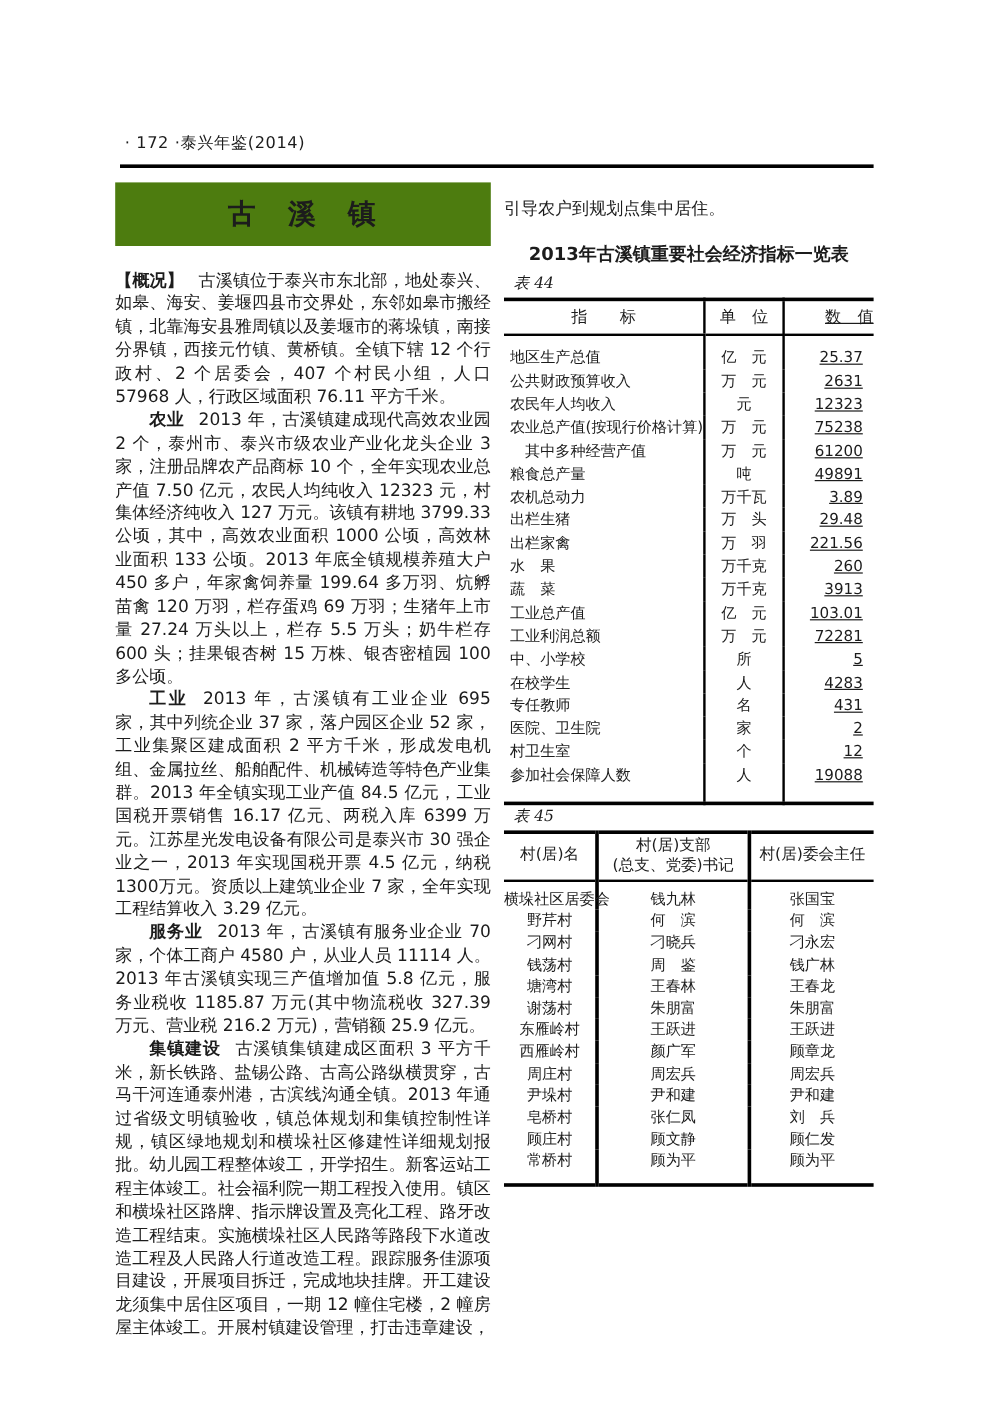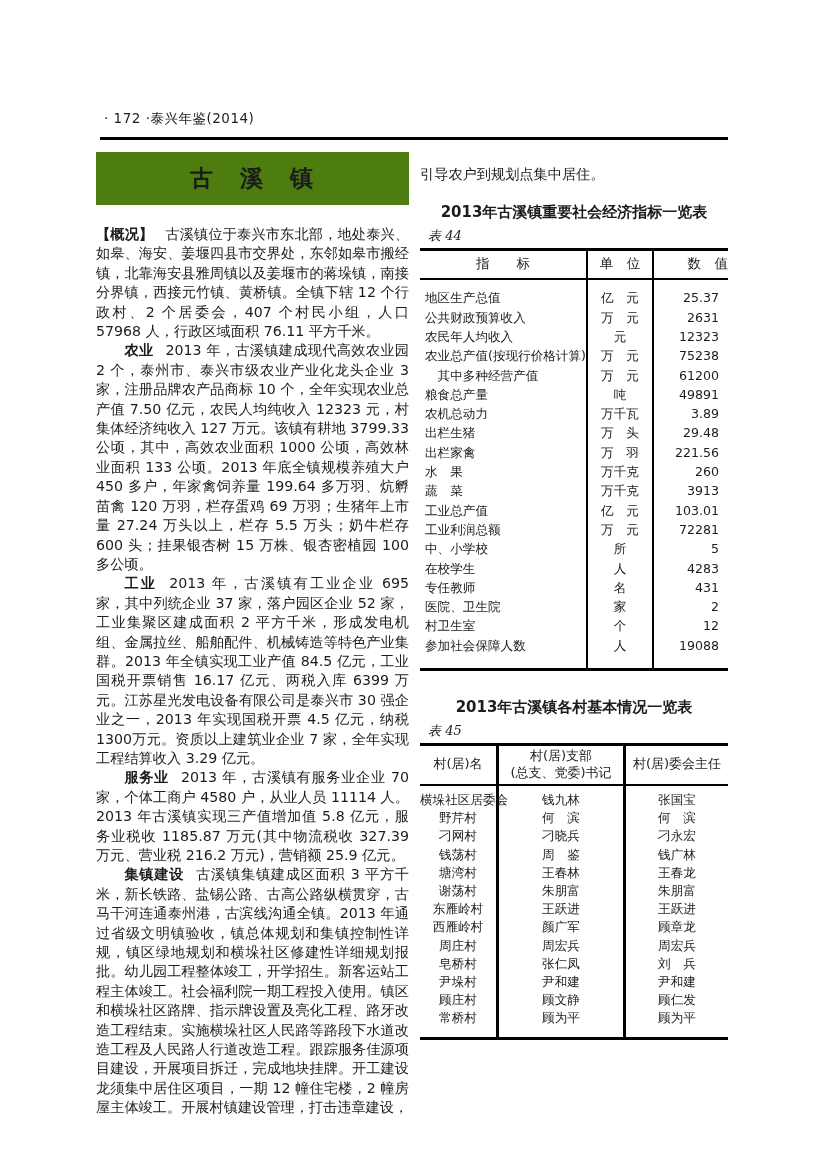--- a/index.html
+++ b/index.html
@@ -36,21 +36,21 @@
 
   table { border-collapse:collapse; width:100%; table-layout:fixed; }
 
   
   .t44 { border-top:3px solid #000; border-bottom:3px solid #000; font-size:12.6px; }
   .t44 th {
     font-weight:normal; font-size:13.5px; padding:4px 0 5px 0;
     border-bottom:2px solid #000; text-align:center;
   }
   .t44 .c-unit { width:64px; border-left:2px solid #000; border-right:2px solid #000; text-align:center; }
-  .t44 .c-val  { width:74px; text-align:right; }
+  .t44 .c-val  { width:74px; text-align:right;text-decoration:underline; }
   .t44 td { height:19.3px; line-height:19.3px; padding:0; white-space:nowrap; overflow:visible; }
   .t44 td.c-label { padding-left:5px; }
   .t44 td.c-val { padding-right:9px; }
   .t44 tbody tr:first-child td { padding-top:8px; }
   .t44 tbody tr:last-child td { padding-bottom:13px; }
 
   
   .t45 { border-top:3px solid #000; border-bottom:3px solid #000; font-size:12.6px; margin-top:1px; }
   .t45 th {
     font-weight:normal; font-size:13px; line-height:16.5px; padding:2px 0 3px 0;
@@ -192,21 +192,20 @@
             <td class="c-val">12</td>
           </tr>
           <tr>
             <td class="c-label">参加社会保障人数</td>
             <td class="c-unit">人</td>
             <td class="c-val">19088</td>
           </tr>
         </tbody>
     </table>
 
-    <div class="tbl-title" style="margin-top:27px;">2013年古溪镇各村基本情况一览表</div>
     <div class="tbl-label">表 45</div>
 
     <table class="t45" id="table45">
       <thead>
         <tr>
           <th class="v1">村(居)名</th>
           <th class="v2">
             <div>村(居)支部</div>
             <div>(总支、党委)书记</div>
           </th>
@@ -253,30 +252,30 @@
             <td class="v1">西雁岭村</td>
             <td class="v2">颜广军</td>
             <td class="v3">顾章龙</td>
           </tr>
           <tr>
             <td class="v1">周庄村</td>
             <td class="v2">周宏兵</td>
             <td class="v3">周宏兵</td>
           </tr>
           <tr>
+            <td class="v1">尹垛村</td>
+            <td class="v2">尹和建</td>
+            <td class="v3">尹和建</td>
+          </tr>
+          <tr>
             <td class="v1">皂桥村</td>
             <td class="v2">张仁凤</td>
             <td class="v3">刘　兵</td>
           </tr>
           <tr>
-            <td class="v1">尹垛村</td>
-            <td class="v2">尹和建</td>
-            <td class="v3">尹和建</td>
-          </tr>
-          <tr>
             <td class="v1">顾庄村</td>
             <td class="v2">顾文静</td>
             <td class="v3">顾仁发</td>
           </tr>
           <tr>
             <td class="v1">常桥村</td>
             <td class="v2">顾为平</td>
             <td class="v3">顾为平</td>
           </tr>
         </tbody>

